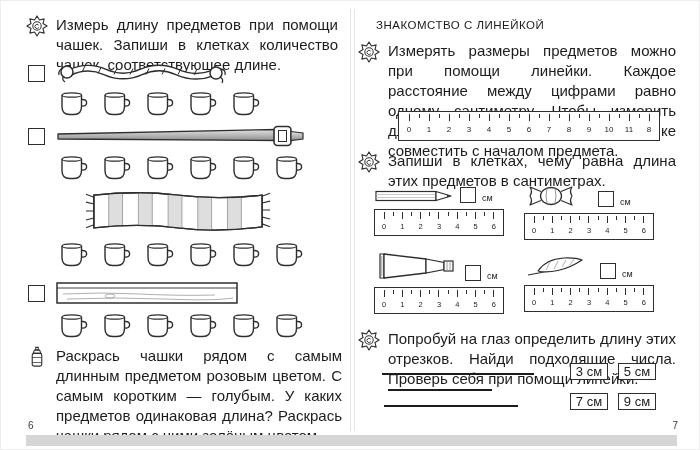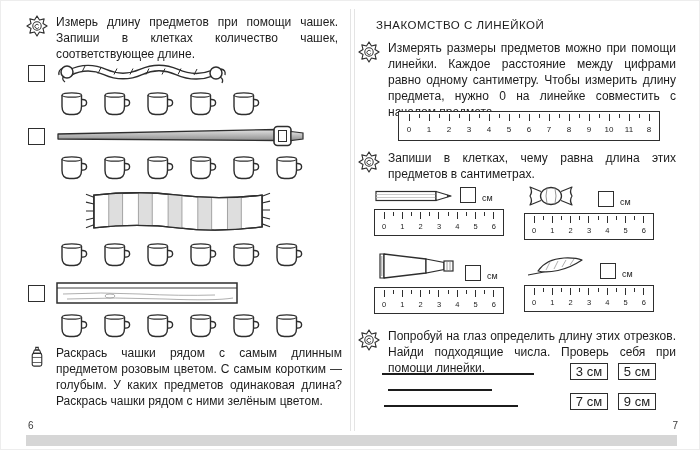--- a/index.html
+++ b/index.html
@@ -7,21 +7,21 @@
   body{font-family:"Liberation Sans",sans-serif;background:#fff;color:#1c1c1c;position:relative;overflow:hidden}
   .spread{position:absolute;inset:0;background:#fff;border:1px solid #ededed}
   .fold{position:absolute;top:8px;bottom:18px;left:349px;width:5px;border-left:1px solid #e4e4e4;border-right:1px solid #e4e4e4}
   .page{position:absolute;top:10px;width:322px;height:422px}
   .left-page{left:25px}
   .right-page{left:357px}
   .abs{position:absolute}
   .task{display:flex;gap:8px;align-items:flex-start}
   .ticon{flex:0 0 22px;width:22px;height:22px}
   .ticon svg{width:22px;height:22px;display:block}
-  .ttext{font-size:12px;line-height:1.33;text-align:justify}
+  .ttext{font-size:15px;line-height:1.33;text-align:justify}
   .title{font-size:11.5px;font-weight:normal;letter-spacing:.5px}
   .itemline{display:flex;align-items:center;gap:10px}
   .ansbox{width:17px;height:17px;border:1.5px solid #2e2e2e;background:#fff;flex:0 0 17px}
   .cups{display:flex;gap:13px}
   .cups svg{display:block}
   .ruler{border:1.5px solid #2e2e2e;background:#fff;display:flex}
   .ruler.big{height:30px;width:262px}
   .ruler.small{height:27px;width:130px;margin-top:6px}
   .rc{flex:1;position:relative;text-align:center;font-size:8px;padding-top:13px;color:#1c1c1c}
   .small .rc{font-size:7.5px;padding-top:12px}

